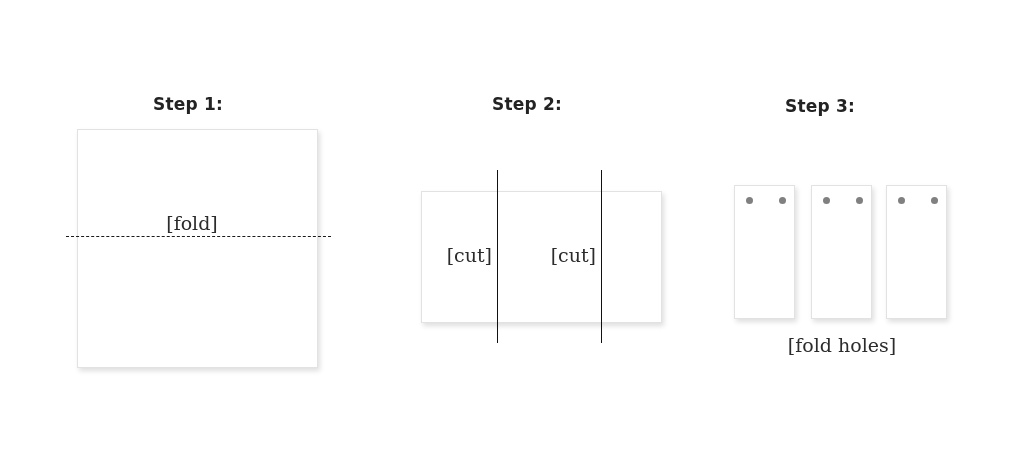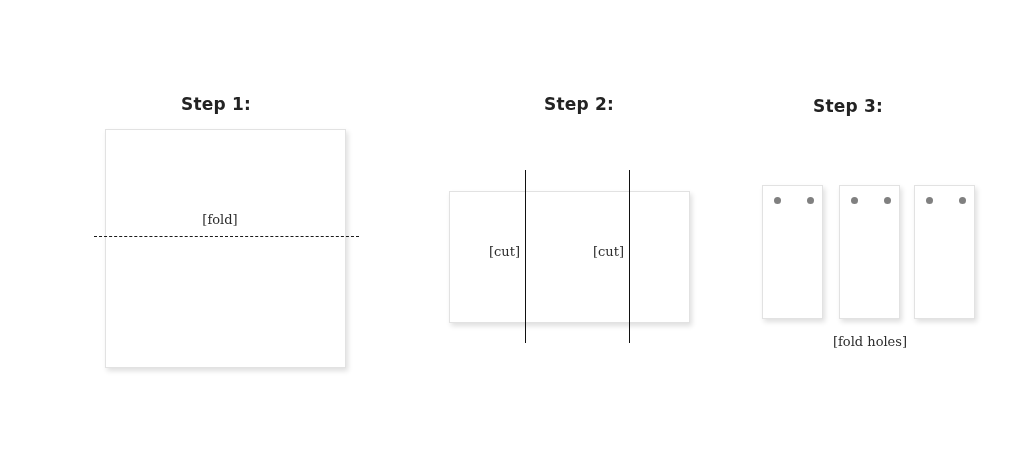--- a/index.html
+++ b/index.html
@@ -15,21 +15,20 @@
     overflow: hidden;
     position: relative;
   }
 
   .stage {
     position: absolute;
     left: 0;
     top: 0;
     width: 820px;
     height: 465px;
-    margin-left: 28px;
   }
 
   .step-title {
     position: absolute;
     font-family: "DejaVu Sans", "Liberation Sans", sans-serif;
     font-weight: bold;
     font-size: 17px;
     letter-spacing: 0.2px;
     color: #232323;
     white-space: nowrap;
@@ -42,21 +41,21 @@
     position: absolute;
     background: #ffffff;
     border: 1px solid #e2e2e2;
     box-shadow: 2px 3px 5px rgba(0,0,0,0.13);
     box-sizing: border-box;
   }
 
   .annot {
     position: absolute;
     font-family: "DejaVu Serif", "Liberation Serif", serif;
-    font-size: 13px;
+    font-size: 19px;
     color: #2c2c2c;
     white-space: nowrap;
   }
   .annot.center {
     transform: translateX(-50%);
     text-align: center;
   }
   .annot.right {
     transform: translateX(-100%);
     text-align: right;
@@ -140,21 +139,21 @@
 <div class="stage">
 
   <div class="step-title" style="left:188px; top:94px;">Step 1:</div>
 
   <div class="sheet" id="step1-sheet"></div>
 
   <div class="annot center" id="step1-fold-label">[fold]</div>
 
   <div class="fold-line"></div>
 
-  <div class="step-title" style="left:551px; top:94px;">Step 2:</div>
+  <div class="step-title" style="left:527px; top:94px;">Step 2:</div>
 
   <div class="sheet" id="step2-sheet"></div>
 
   <div class="annot right" id="step2-cut-label-1">[cut]</div>
 
   <div class="annot right" id="step2-cut-label-2">[cut]</div>
 
   <div class="cut-line" id="cut-line-1"></div>
 
   <div class="cut-line" id="cut-line-2"></div>

